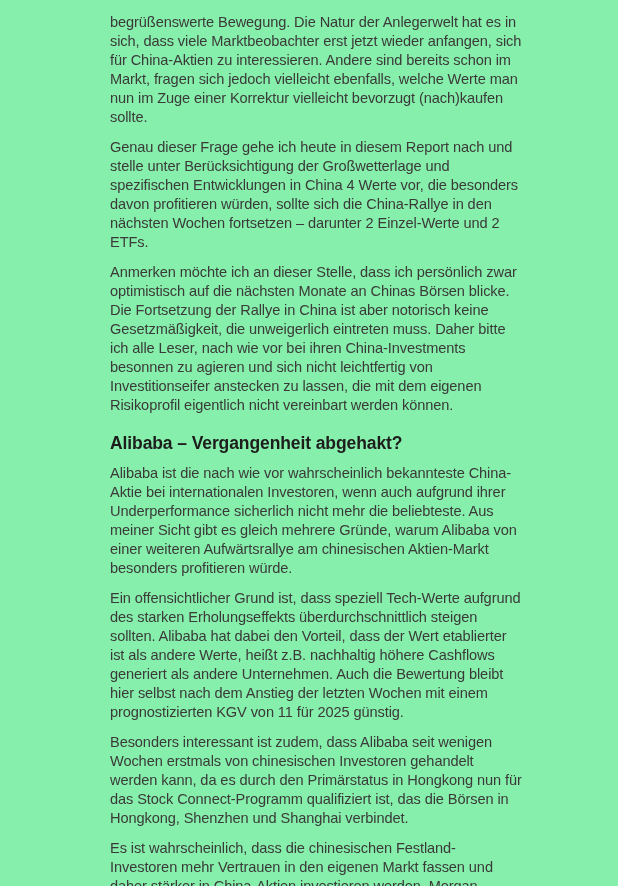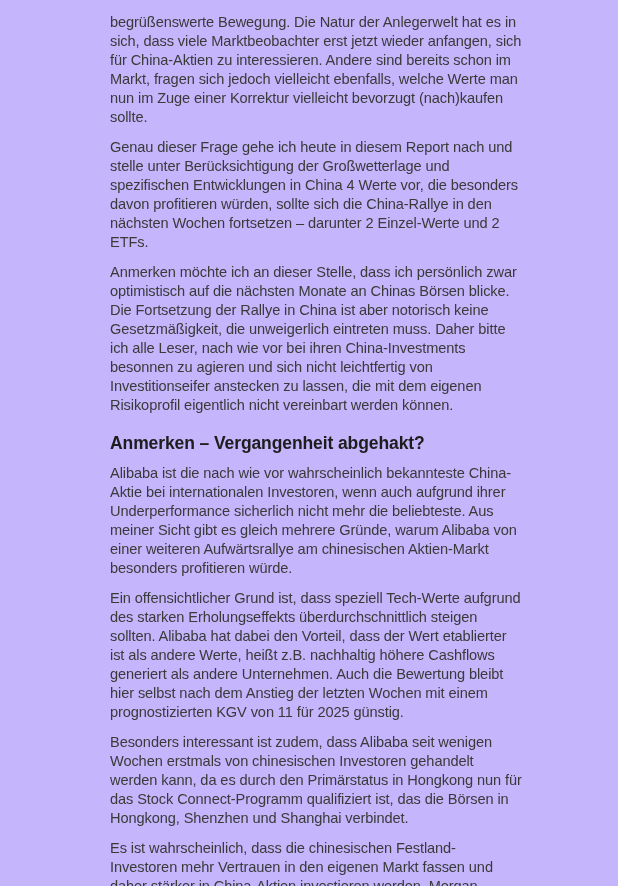--- a/index.html
+++ b/index.html
@@ -4,21 +4,21 @@
 <style>
   html, body {
     margin: 0;
     padding: 0;
     background: #ffffff;
   }
   .page {
     position: relative;
     width: 618px;
     height: 886px;
-    background: #c4b5fd;
+    background: #86efac;
     overflow: hidden;
     font-family: "Liberation Sans", "DejaVu Sans", sans-serif;
   }
   .article {
     box-sizing: border-box;
     padding: 13px 96px 0 110px;
   }
   .article p {
     margin: 0 0 11px 0;
     font-size: 14.6px;
@@ -38,20 +38,20 @@
 </style>
 </head>
 <body>
 
 <div class="page">
   <div class="article">
     <p>begrüßenswerte Bewegung. Die Natur der Anlegerwelt hat es in sich, dass viele Marktbeobachter erst jetzt wieder anfangen, sich für China-Aktien zu interessieren. Andere sind bereits schon im Markt, fragen sich jedoch vielleicht ebenfalls, welche Werte man nun im Zuge einer Korrektur vielleicht bevorzugt (nach)kaufen sollte.</p>
     <p>Genau dieser Frage gehe ich heute in diesem Report nach und stelle unter Berücksichtigung der Großwetterlage und spezifischen Entwicklungen in China 4 Werte vor, die besonders davon profitieren würden, sollte sich die China-Rallye in den nächsten Wochen fortsetzen – darunter 2 Einzel-Werte und 2 ETFs.</p>
     <p>Anmerken möchte ich an dieser Stelle, dass ich persönlich zwar optimistisch auf die nächsten Monate an Chinas Börsen blicke. Die Fortsetzung der Rallye in China ist aber notorisch keine Gesetzmäßigkeit, die unweigerlich eintreten muss. Daher bitte ich alle Leser, nach wie vor bei ihren China-Investments besonnen zu agieren und sich nicht leichtfertig von Investitionseifer anstecken zu lassen, die mit dem eigenen Risikoprofil eigentlich nicht vereinbart werden können.</p>
 
-    <h2>Anmerken – Vergangenheit abgehakt?</h2>
+    <h2>Alibaba – Vergangenheit abgehakt?</h2>
 
     <p>Alibaba ist die nach wie vor wahrscheinlich bekannteste China-Aktie bei internationalen Investoren, wenn auch aufgrund ihrer Underperformance sicherlich nicht mehr die beliebteste. Aus meiner Sicht gibt es gleich mehrere Gründe, warum Alibaba von einer weiteren Aufwärtsrallye am chinesischen Aktien-Markt besonders profitieren würde.</p>
     <p>Ein offensichtlicher Grund ist, dass speziell Tech-Werte aufgrund des starken Erholungseffekts überdurchschnittlich steigen sollten. Alibaba hat dabei den Vorteil, dass der Wert etablierter ist als andere Werte, heißt z.B. nachhaltig höhere Cashflows generiert als andere Unternehmen. Auch die Bewertung bleibt hier selbst nach dem Anstieg der letzten Wochen mit einem prognostizierten KGV von 11 für 2025 günstig.</p>
     <p>Besonders interessant ist zudem, dass Alibaba seit wenigen Wochen erstmals von chinesischen Investoren gehandelt werden kann, da es durch den Primärstatus in Hongkong nun für das Stock Connect-Programm qualifiziert ist, das die Börsen in Hongkong, Shenzhen und Shanghai verbindet.</p>
     <p>Es ist wahrscheinlich, dass die chinesischen Festland-Investoren mehr Vertrauen in den eigenen Markt fassen und daher stärker in China-Aktien investieren werden. Morgan Stanley erwartet, dass Alibabas Anteil über das Southbound Stock Connect nach einem Jahr der Einbindung von den aktuellen knapp 3% auf einen Bereich steigen wird, der eher im hohen einstelligen oder niedrigen zweistelligen Prozentbereich liegt.</p>
   </div>
 </div>
 
 </body></html>

